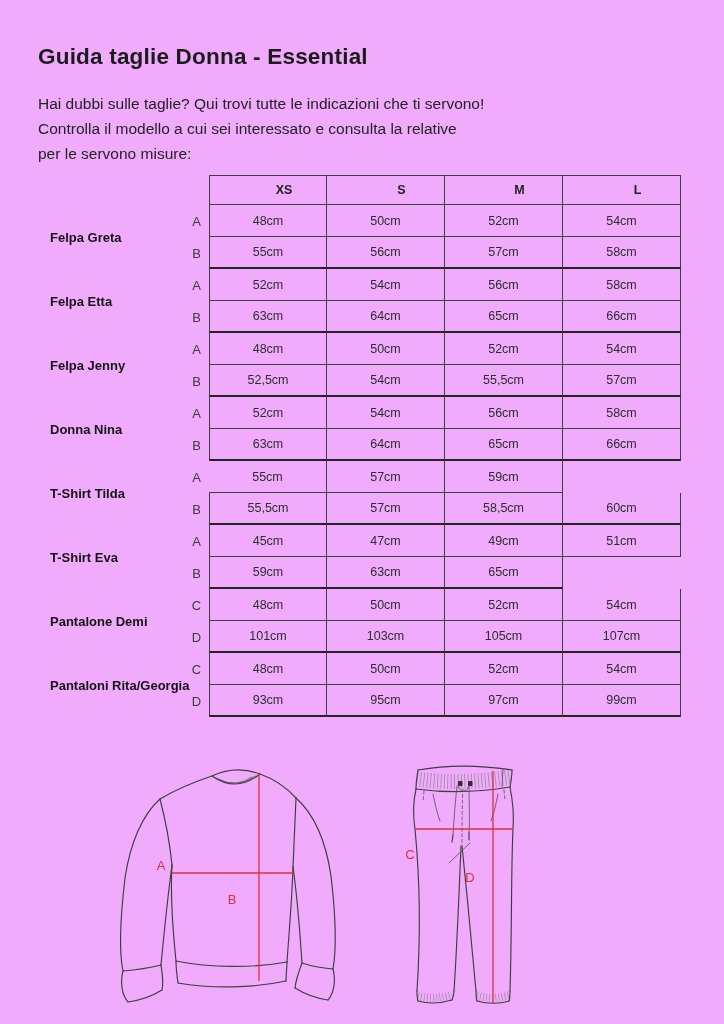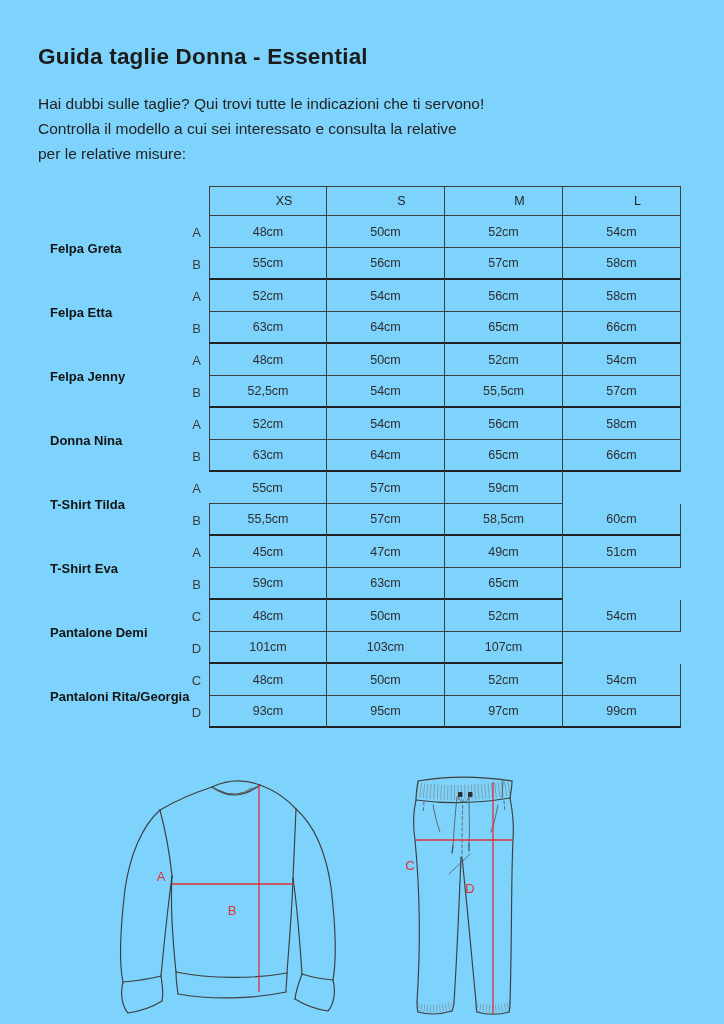--- a/index.html
+++ b/index.html
@@ -1,38 +1,38 @@
 <!DOCTYPE html>
 <html style="--accent-red: #e03036; --line-color: #3e3e3e;"><head>
 <meta charset="utf-8">
 <style>
   html,body { margin:0; padding:0; background:#ffffff; }
   .page {
     position:relative; width:724px; height:1024px; overflow:hidden;
-    background:#7dd3fc; box-sizing:border-box; padding:44px 0 0 38px;
+    background:#f0abfc; box-sizing:border-box; padding:44px 0 0 38px;
     font-family:"Liberation Sans", sans-serif; color:#1d1d1d;
   }
   .page-title {
     margin:0 0 21px 0; font-size:22.5px; font-weight:800; letter-spacing:0.2px; color:#1b1b1b;
   }
-  .intro { margin:0 0 20px 0; font-size:15.5px; line-height:25px; color:#232323; }
+  .intro { margin:0 0 9px 0; font-size:15.5px; line-height:25px; color:#232323; }
   .intro div { white-space:nowrap; }
 
   
   .size-grid {
     display:grid;
     grid-template-columns:146px 25px repeat(4,118px);
     grid-template-rows:30px;
     grid-auto-rows:32px;
     align-items:stretch;
   }
   .spacer-cell {}
   .hcell {
     display:flex; align-items:center; justify-content:center;
-    font-size:12.5px; font-weight:400; color:#1f1f1f;
+    font-size:12.5px; font-weight:700; color:#1f1f1f;
     border-top:1px solid #3f3f3f; border-right:1px solid #3f3f3f; border-bottom:1px solid #3f3f3f;
     box-sizing:border-box;
     padding-left:32px;
   }
   .hcell.col-first { border-left:1px solid #3f3f3f; }
   .product-cell {
     grid-column:1; grid-row:span 2;
     display:flex; align-items:center;
     font-size:13px; font-weight:700; color:#141414; white-space:nowrap;margin-left:12px;
   }
@@ -62,21 +62,21 @@
 </head>
 <body>
 
 <div class="page">
 
   <h1 class="page-title">Guida taglie Donna - Essential</h1>
 
   <div class="intro">
     <div>Hai dubbi sulle taglie? Qui trovi tutte le indicazioni che ti servono!</div>
     <div>Controlla il modello a cui sei interessato e consulta la relative</div>
-    <div>per le relative misure:</div>
+    <div>per le servono misure:</div>
   </div>
 
   <div class="size-grid">
     <div class="spacer-cell"></div>
     <div class="spacer-cell"></div>
     <div class="hcell col-first">XS</div>
     <div class="hcell">S</div>
     <div class="hcell">M</div>
     <div class="hcell">L</div>
 
@@ -146,20 +146,21 @@
       <div class="value-cell group-end">65cm</div>
       <div class="product-cell">Pantalone Demi</div>
       <div class="letter-cell">C</div>
       <div class="value-cell col-first">48cm</div>
       <div class="value-cell">50cm</div>
       <div class="value-cell">52cm</div>
       <div class="value-cell">54cm</div>
       <div class="letter-cell">D</div>
       <div class="value-cell col-first group-end">101cm</div>
       <div class="value-cell group-end">103cm</div>
+      <div class="value-cell group-end">105cm</div>
       <div class="value-cell group-end">107cm</div>
       <div class="product-cell">Pantaloni Rita/Georgia</div>
       <div class="letter-cell">C</div>
       <div class="value-cell col-first">48cm</div>
       <div class="value-cell">50cm</div>
       <div class="value-cell">52cm</div>
       <div class="value-cell">54cm</div>
       <div class="letter-cell">D</div>
       <div class="value-cell col-first group-end">93cm</div>
       <div class="value-cell group-end">95cm</div>

